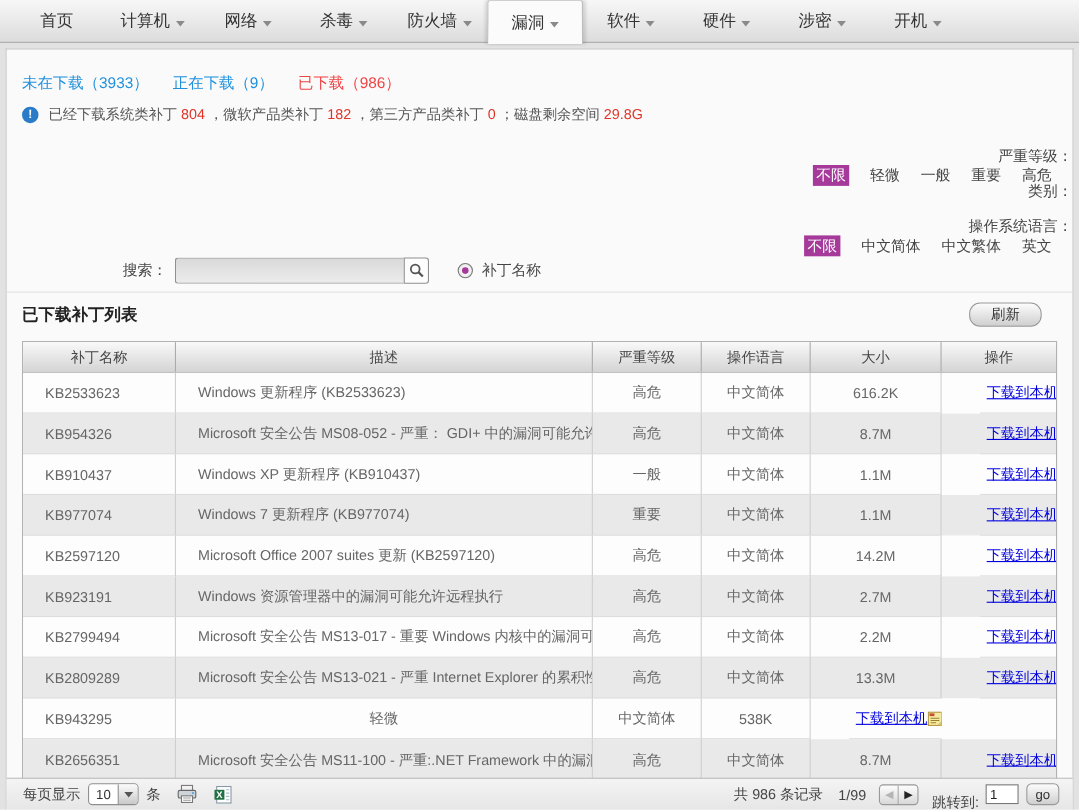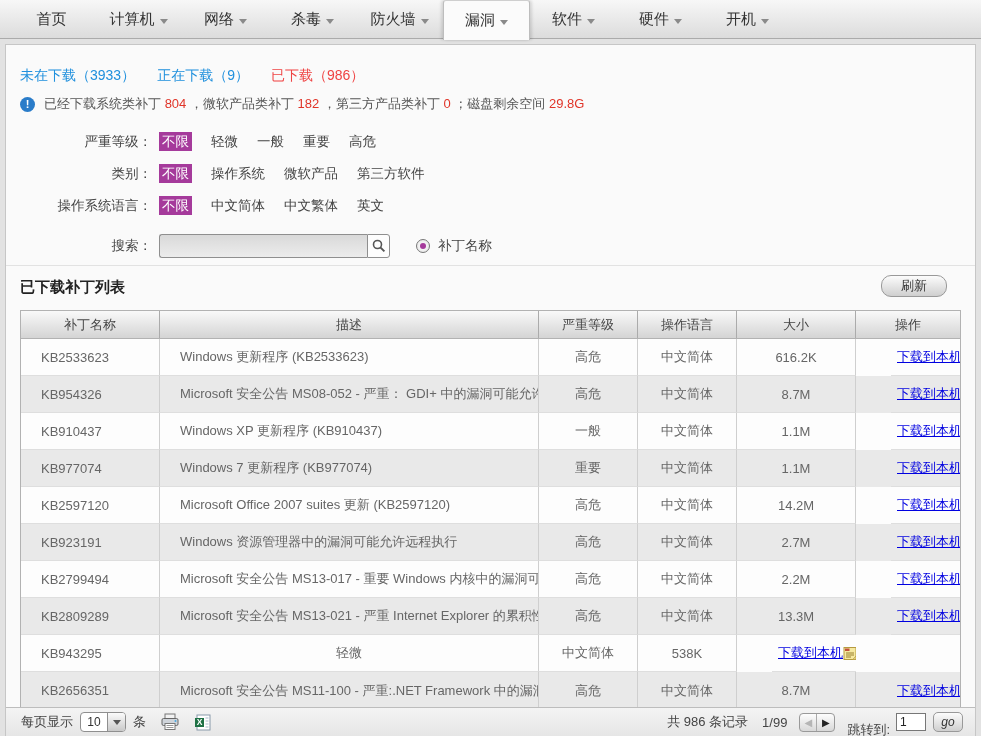--- a/index.html
+++ b/index.html
@@ -44,21 +44,21 @@
   
   .info-row { position:absolute; top:50px; left:14px; display:flex; align-items:center; font-size:13px; color:#555; }
   .info-icon {
     width:15px; height:15px; border-radius:50%; background:#2a7cc9;
     color:#fff; font-size:11px; font-weight:bold; text-align:center; line-height:15px;
     margin-right:9px; flex:0 0 auto;
   }
   .summary-text .hl { color:#e03428; }
   
   .filters { position:absolute; top:88px; left:0; right:0; }
-  .filter-row { height:32px; display:flex; align-items:flex-start; font-size:13.5px; }
+  .filter-row { height:32px; display:flex; align-items:flex-end; font-size:13.5px;flex-direction:column; }
   .filter-label { width:146px; text-align:right; color:#444; flex:0 0 auto; }
   .filter-opts { margin-left:7px; }
   .opt { margin-right:19px; color:#444; cursor:pointer; }
   .opt.sel { background:#a53a9b; color:#fff; padding:2px 3px; }
   
   .search-row { position:absolute; top:186px; left:0; height:30px; display:flex; align-items:center; font-size:13.5px; }
   .search-input {
     margin-left:7px; width:208px; height:24px;
     border:1px solid #8f8f8f; border-radius:3px 0 0 3px; border-right:none;
     background:linear-gradient(#d9d9d9,#ececec);
@@ -153,21 +153,20 @@
   .pager .pg.next { color:#222; }
   .jump-label { margin:16px 6px 0 12px; }
   .jump-input {
     width:30px; height:18px; border:1px solid #777; background:#fff;
     font-size:12px; padding:0 3px; color:#222; outline:none;
   }
   .go-btn {
     margin-left:7px; height:20px; width:30px; border:1px solid #999; border-radius:5px;
     background:linear-gradient(#fcfcfc,#cfcfcf); font-size:12px; color:#333; cursor:pointer;
     font-family:"Liberation Sans","DejaVu Sans",sans-serif;
-    font-style:italic;
   }
 </style>
 </head>
 <body>
 
 <div class="nav" id="nav">
     <div class="tab">
       <span class="tab-label">首页</span>
     </div>
     <div class="tab">
@@ -189,20 +188,24 @@
     <div class="tab active">
       <span class="tab-label">漏洞</span>
       <span class="caret"></span>
     </div>
     <div class="tab">
       <span class="tab-label">软件</span>
       <span class="caret"></span>
     </div>
     <div class="tab">
       <span class="tab-label">硬件</span>
+      <span class="caret"></span>
+    </div>
+    <div class="tab">
+      <span class="tab-label">涉密</span>
       <span class="caret"></span>
     </div>
     <div class="tab">
       <span class="tab-label">开机</span>
       <span class="caret"></span>
     </div>
   </div>
 
 <div class="panel">
 
@@ -213,21 +216,20 @@
     <span class="summary-text" id="summaryText"><span>已经下载系统类补丁 </span><span class="hl">804</span><span> ，微软产品类补丁 </span><span class="hl">182</span><span> ，第三方产品类补丁 </span><span class="hl">0</span><span> ；磁盘剩余空间 </span><span class="hl">29.8G</span></span>
   </div>
 
   <div class="filters" id="filters">
       <div class="filter-row">
         <span class="filter-label">严重等级：</span>
         <div class="filter-opts"><span class="opt sel">不限</span><span class="opt">轻微</span><span class="opt">一般</span><span class="opt">重要</span><span class="opt">高危</span></div>
       </div>
       <div class="filter-row">
         <span class="filter-label">类别：</span>
-        <div class="filter-opts"><span class="opt sel">不限</span><span class="opt">操作系统</span><span class="opt">微软产品</span><span class="opt">第三方软件</span></div>
       </div>
       <div class="filter-row">
         <span class="filter-label">操作系统语言：</span>
         <div class="filter-opts"><span class="opt sel">不限</span><span class="opt">中文简体</span><span class="opt">中文繁体</span><span class="opt">英文</span></div>
       </div>
     </div>
 
   <div class="search-row">
     <span class="filter-label">搜索：</span>
     <input class="search-input" value="" style="">

